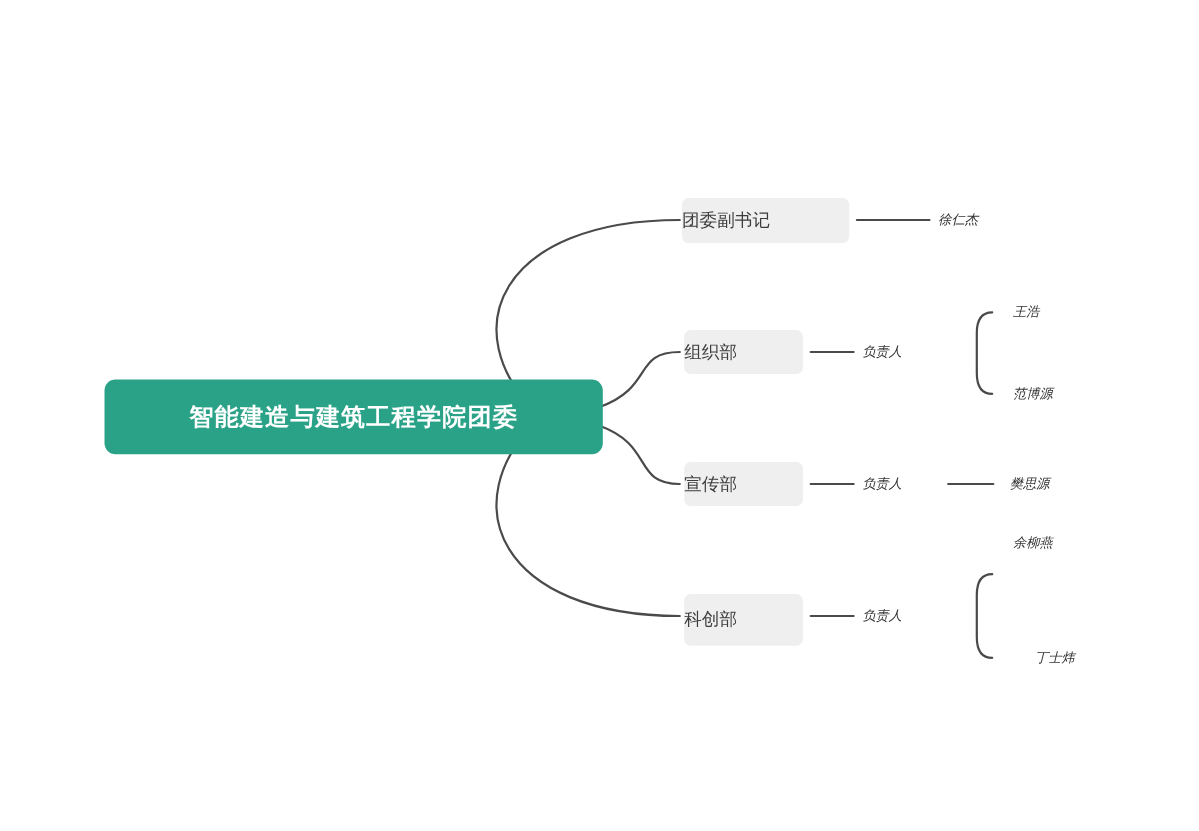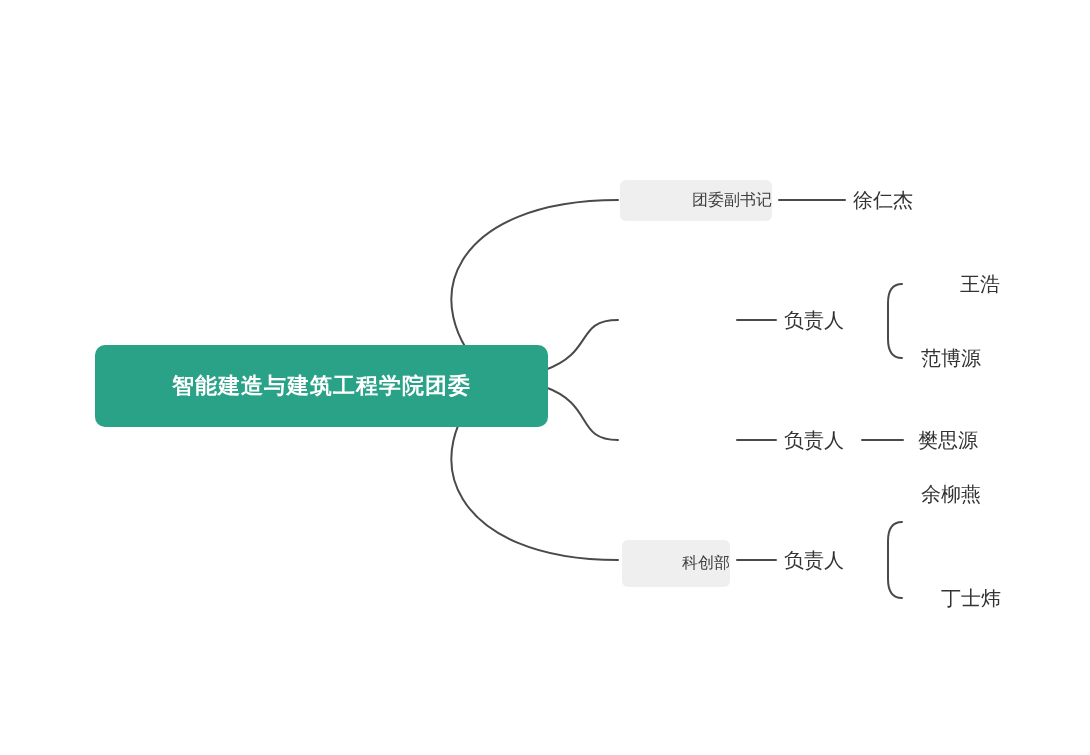--- a/index.html
+++ b/index.html
@@ -25,56 +25,57 @@
     fill: none;
     stroke: var(--line, #4a4a4a);
     stroke-width: 2;
     stroke-linecap: round;
   }
   .root-node {
     position: absolute;
     left: 95px;
     top: 345px;
     width: 453px;
-    height: 82px;
+    height: 68px;
     background: var(--root-bg, #2aa287);
     border-radius: 10px;
     display: flex;
     align-items: center;
     justify-content: center;
     cursor: pointer;
   }
   .root-node span {
     color: var(--root-text, #ffffff);
     font-size: 22px;
     font-weight: bold;
     letter-spacing: 1px;
     white-space: nowrap;
   }
   .branch-node {
     position: absolute;
     background: var(--node-bg, #efefef);
     border-radius: 6px;
     display: flex;
     align-items: center;
-    justify-content: flex-end;
+    justify-content: flex-start;
     cursor: pointer;
   }
   .branch-node span {
     color: var(--node-text, #3d3d3d);
     font-size: 16px;
     white-space: nowrap;
   }
   .leaf-label {
     position: absolute;
     transform: translateY(-50%);
     color: var(--leaf-text, #333333);
-    font-size: 20px;
+    font-size: 12px;
     white-space: nowrap;
     cursor: pointer;
+    font-style: italic;
   }
 </style>
 </head>
 <body>
 
 <div class="canvas">
 
   <svg class="connectors" width="1090" height="755" viewBox="0 0 1090 755">
     <path class="connector" d="M 490,378 C 410,300 455,200 618,200"></path>
     <path class="connector" d="M 545,370 C 595,352 575,320 618,320"></path>
@@ -90,31 +91,37 @@
   </svg>
 
   <div class="root-node">
     <span>智能建造与建筑工程学院团委</span>
   </div>
 
   <div class="branch-node" style="left:620px; top:180px; width:152px; height:41px;">
     <span>团委副书记</span>
   </div>
 
+  <div class="branch-node" style="left:622px; top:300px; width:108px; height:40px;">
+    <span>组织部</span>
+  </div>
 
+  <div class="branch-node" style="left:622px; top:420px; width:108px; height:40px;">
+    <span>宣传部</span>
+  </div>
 
   <div class="branch-node" style="left:622px; top:540px; width:108px; height:47px;">
     <span>科创部</span>
   </div>
 
   <div class="leaf-label" style="left:853px; top:200px;">徐仁杰</div>
 
   <div class="leaf-label" style="left:784px; top:320px;">负责人</div>
 
-  <div class="leaf-label" style="left:960px; top:284px;">王浩</div>
+  <div class="leaf-label" style="left:921px; top:284px;">王浩</div>
 
   <div class="leaf-label" style="left:921px; top:358px;">范博源</div>
 
   <div class="leaf-label" style="left:784px; top:440px;">负责人</div>
 
   <div class="leaf-label" style="left:918px; top:440px;">樊思源</div>
 
   <div class="leaf-label" style="left:784px; top:560px;">负责人</div>
 
   <div class="leaf-label" style="left:921px; top:494px;">余柳燕</div>

